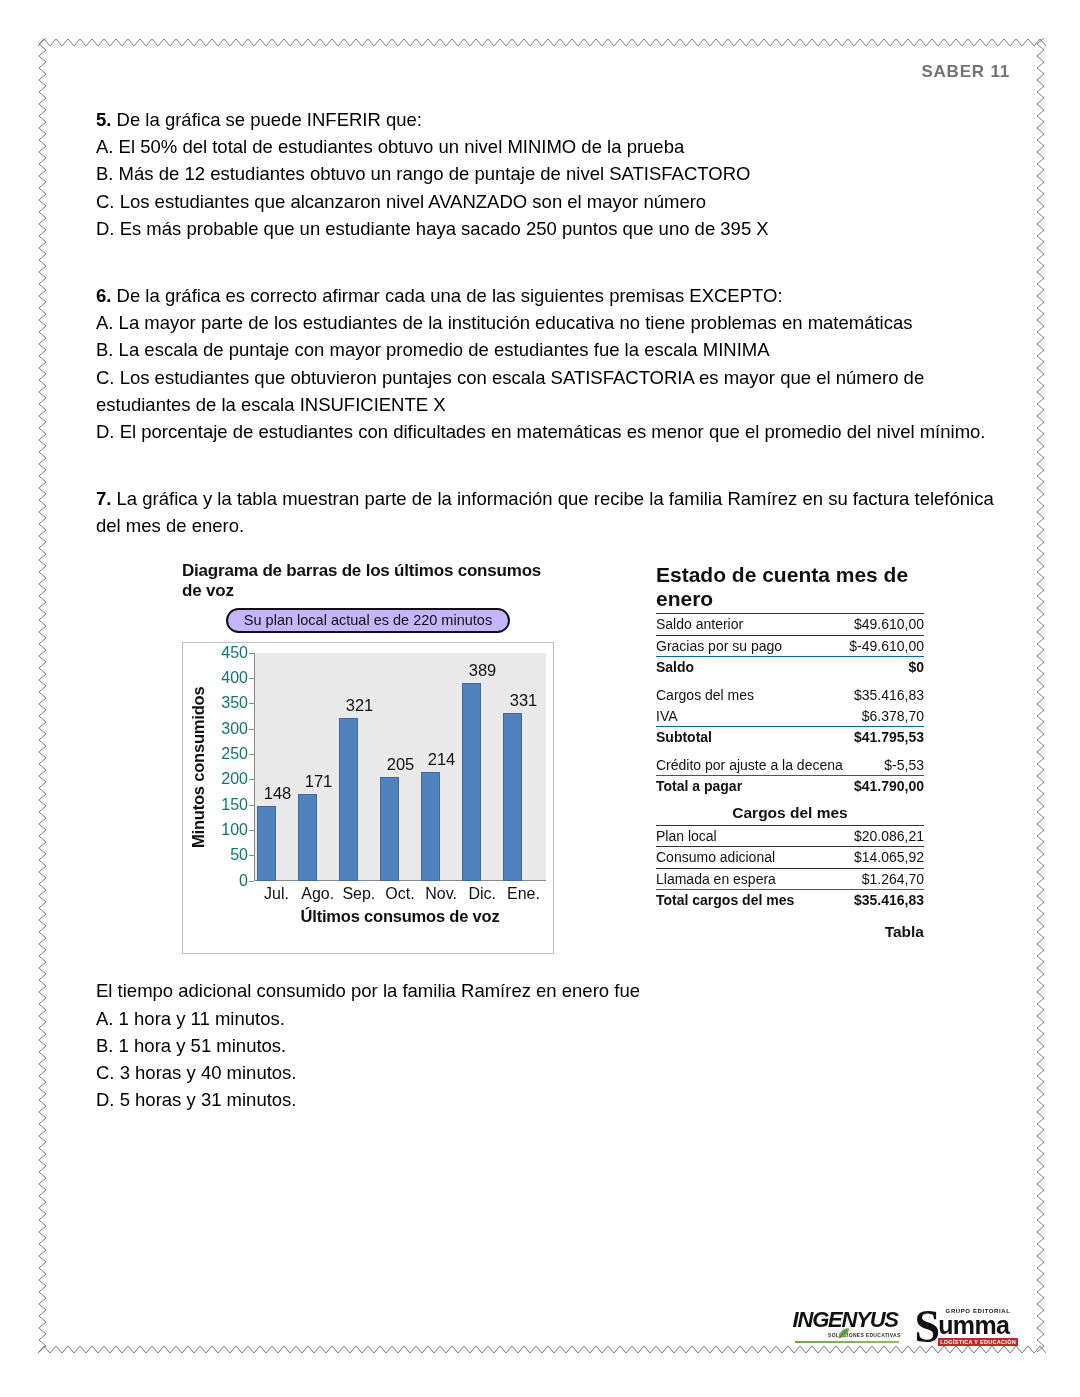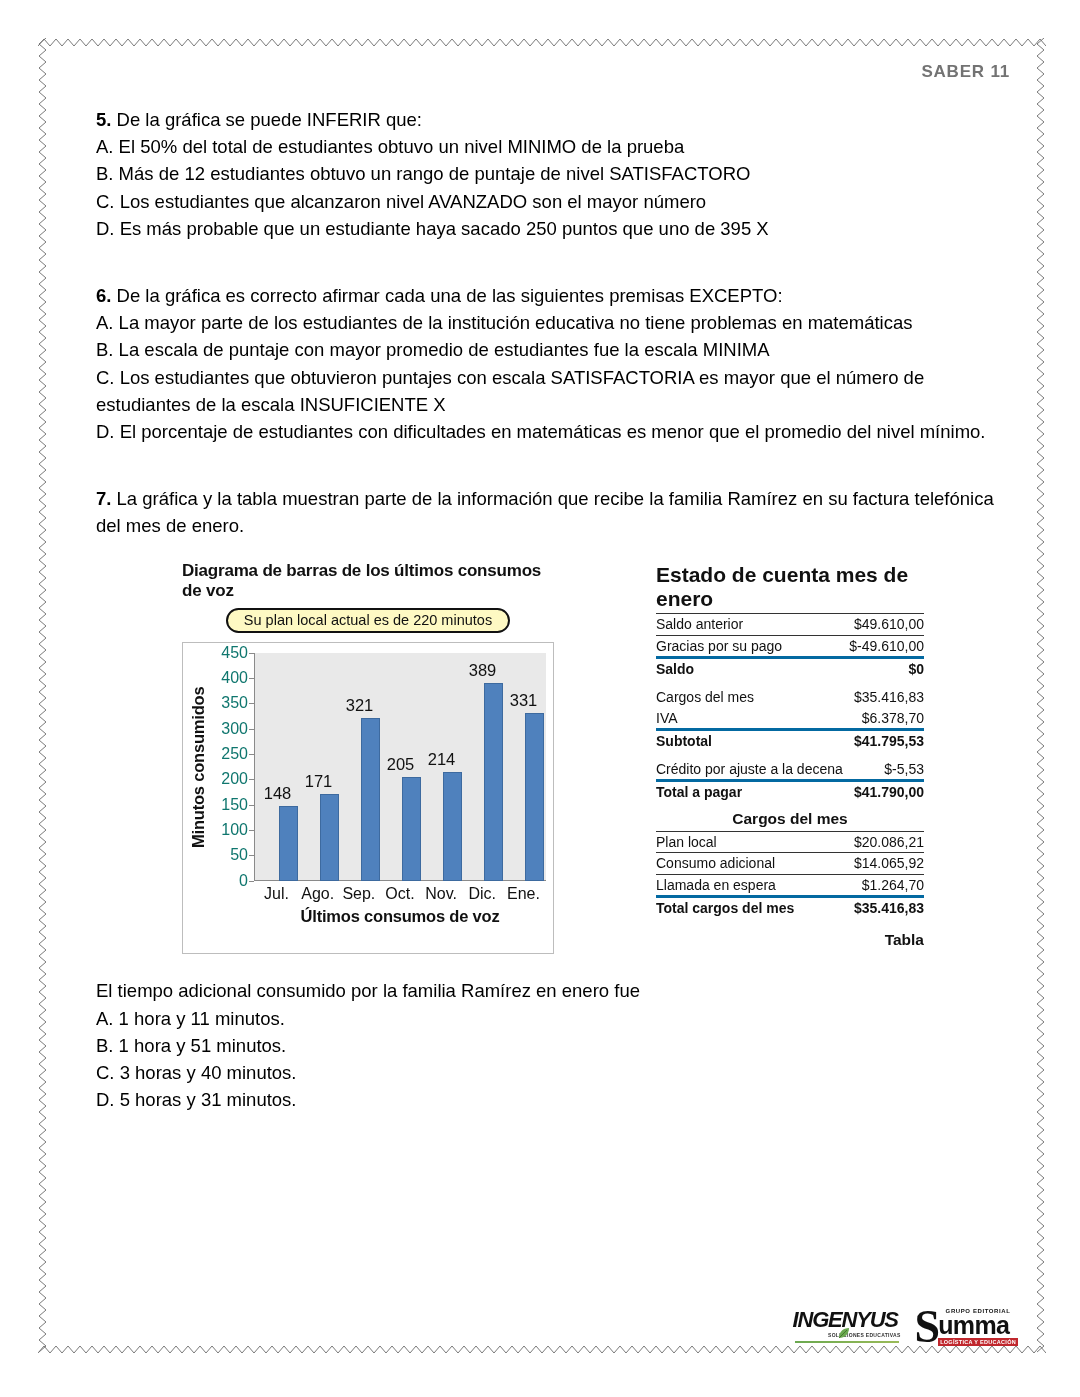--- a/index.html
+++ b/index.html
@@ -97,21 +97,21 @@
     letter-spacing: -0.2px;
   }
   .plan-pill {
     margin: 6px auto 0;
     display: table;
     border: 2px solid #111;
     border-radius: 16px;
     padding: 2px 16px 3px;
     font-size: 14.5px;
     color: #111;
-    background: #fef9c3;
+    background: #c4b5fd;
   }
 
   .chart-frame {
     margin-top: 9px;
     border: 1px solid #bdbdbd;
     background: #ffffff;
     padding: 8px 7px 4px 6px;
     box-sizing: border-box;
     height: 312px;
     position: relative;
@@ -176,21 +176,21 @@
     display: flex;
     align-items: flex-end;
     padding: 0 2px;
     box-sizing: border-box;
   }
   .bar-slot {
     flex: 1;
     display: flex;
     flex-direction: column;
     justify-content: flex-end;
-    align-items: flex-end;
+    align-items: flex-start;
     height: 100%;
     position: relative;
   }
   .bar-value {
     position: absolute;
     font-size: 16.5px;
     color: #111;
     white-space: nowrap;
     left: 50%;
     transform: translateX(-50%);
@@ -247,21 +247,21 @@
     display: flex;
     justify-content: space-between;
     align-items: flex-end;
     padding: 2px 0 2px;
     line-height: 1.18;
     gap: 6px;
   }
   .tbl-row .lbl { text-align: left; }
   .tbl-row .val { text-align: right; white-space: nowrap; }
   .rule-thin { border-top: 1px solid #333; }
-  .rule-thick { border-top: 3px solid #0369a1; }
+  .rule-thick { border-top: 1px solid #0369a1; }
   .bold-row .lbl, .bold-row .val { font-weight: bold; }
   .gap-row { height: 7px; }
   .tabla-caption {
     text-align: right;
     font-weight: bold;
     font-size: 15.5px;
     padding-top: 12px;
   }
 
   

